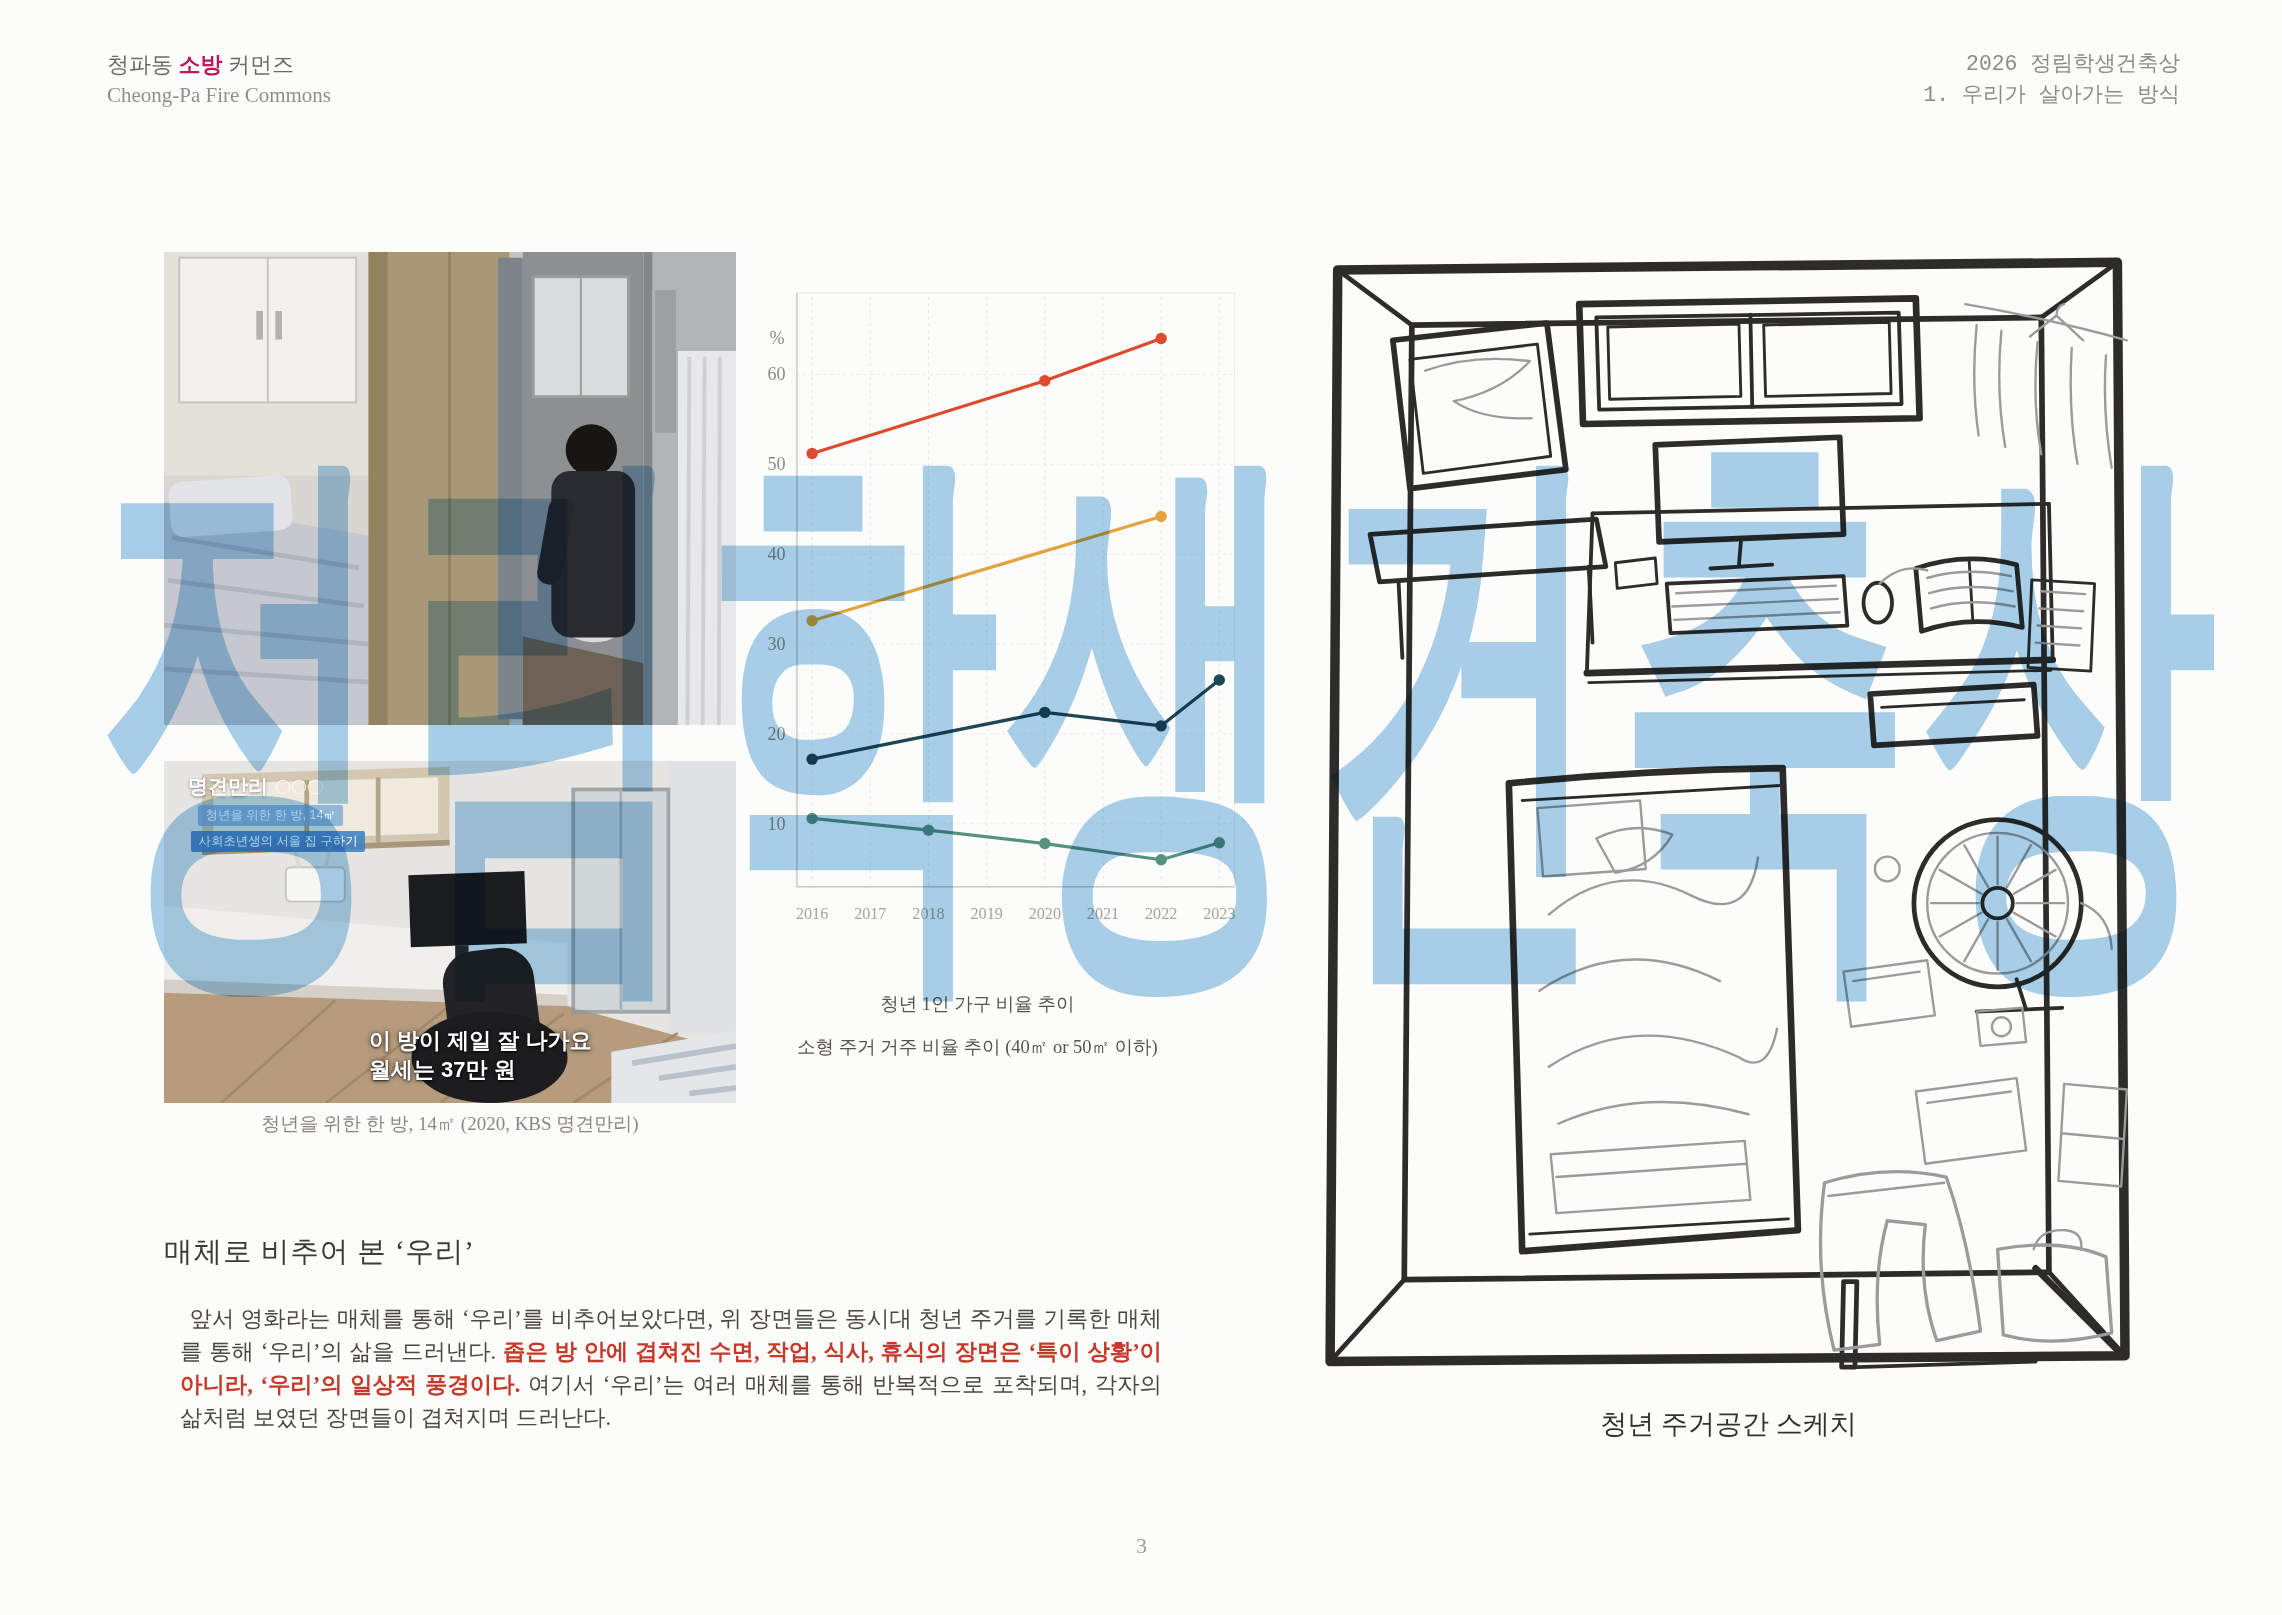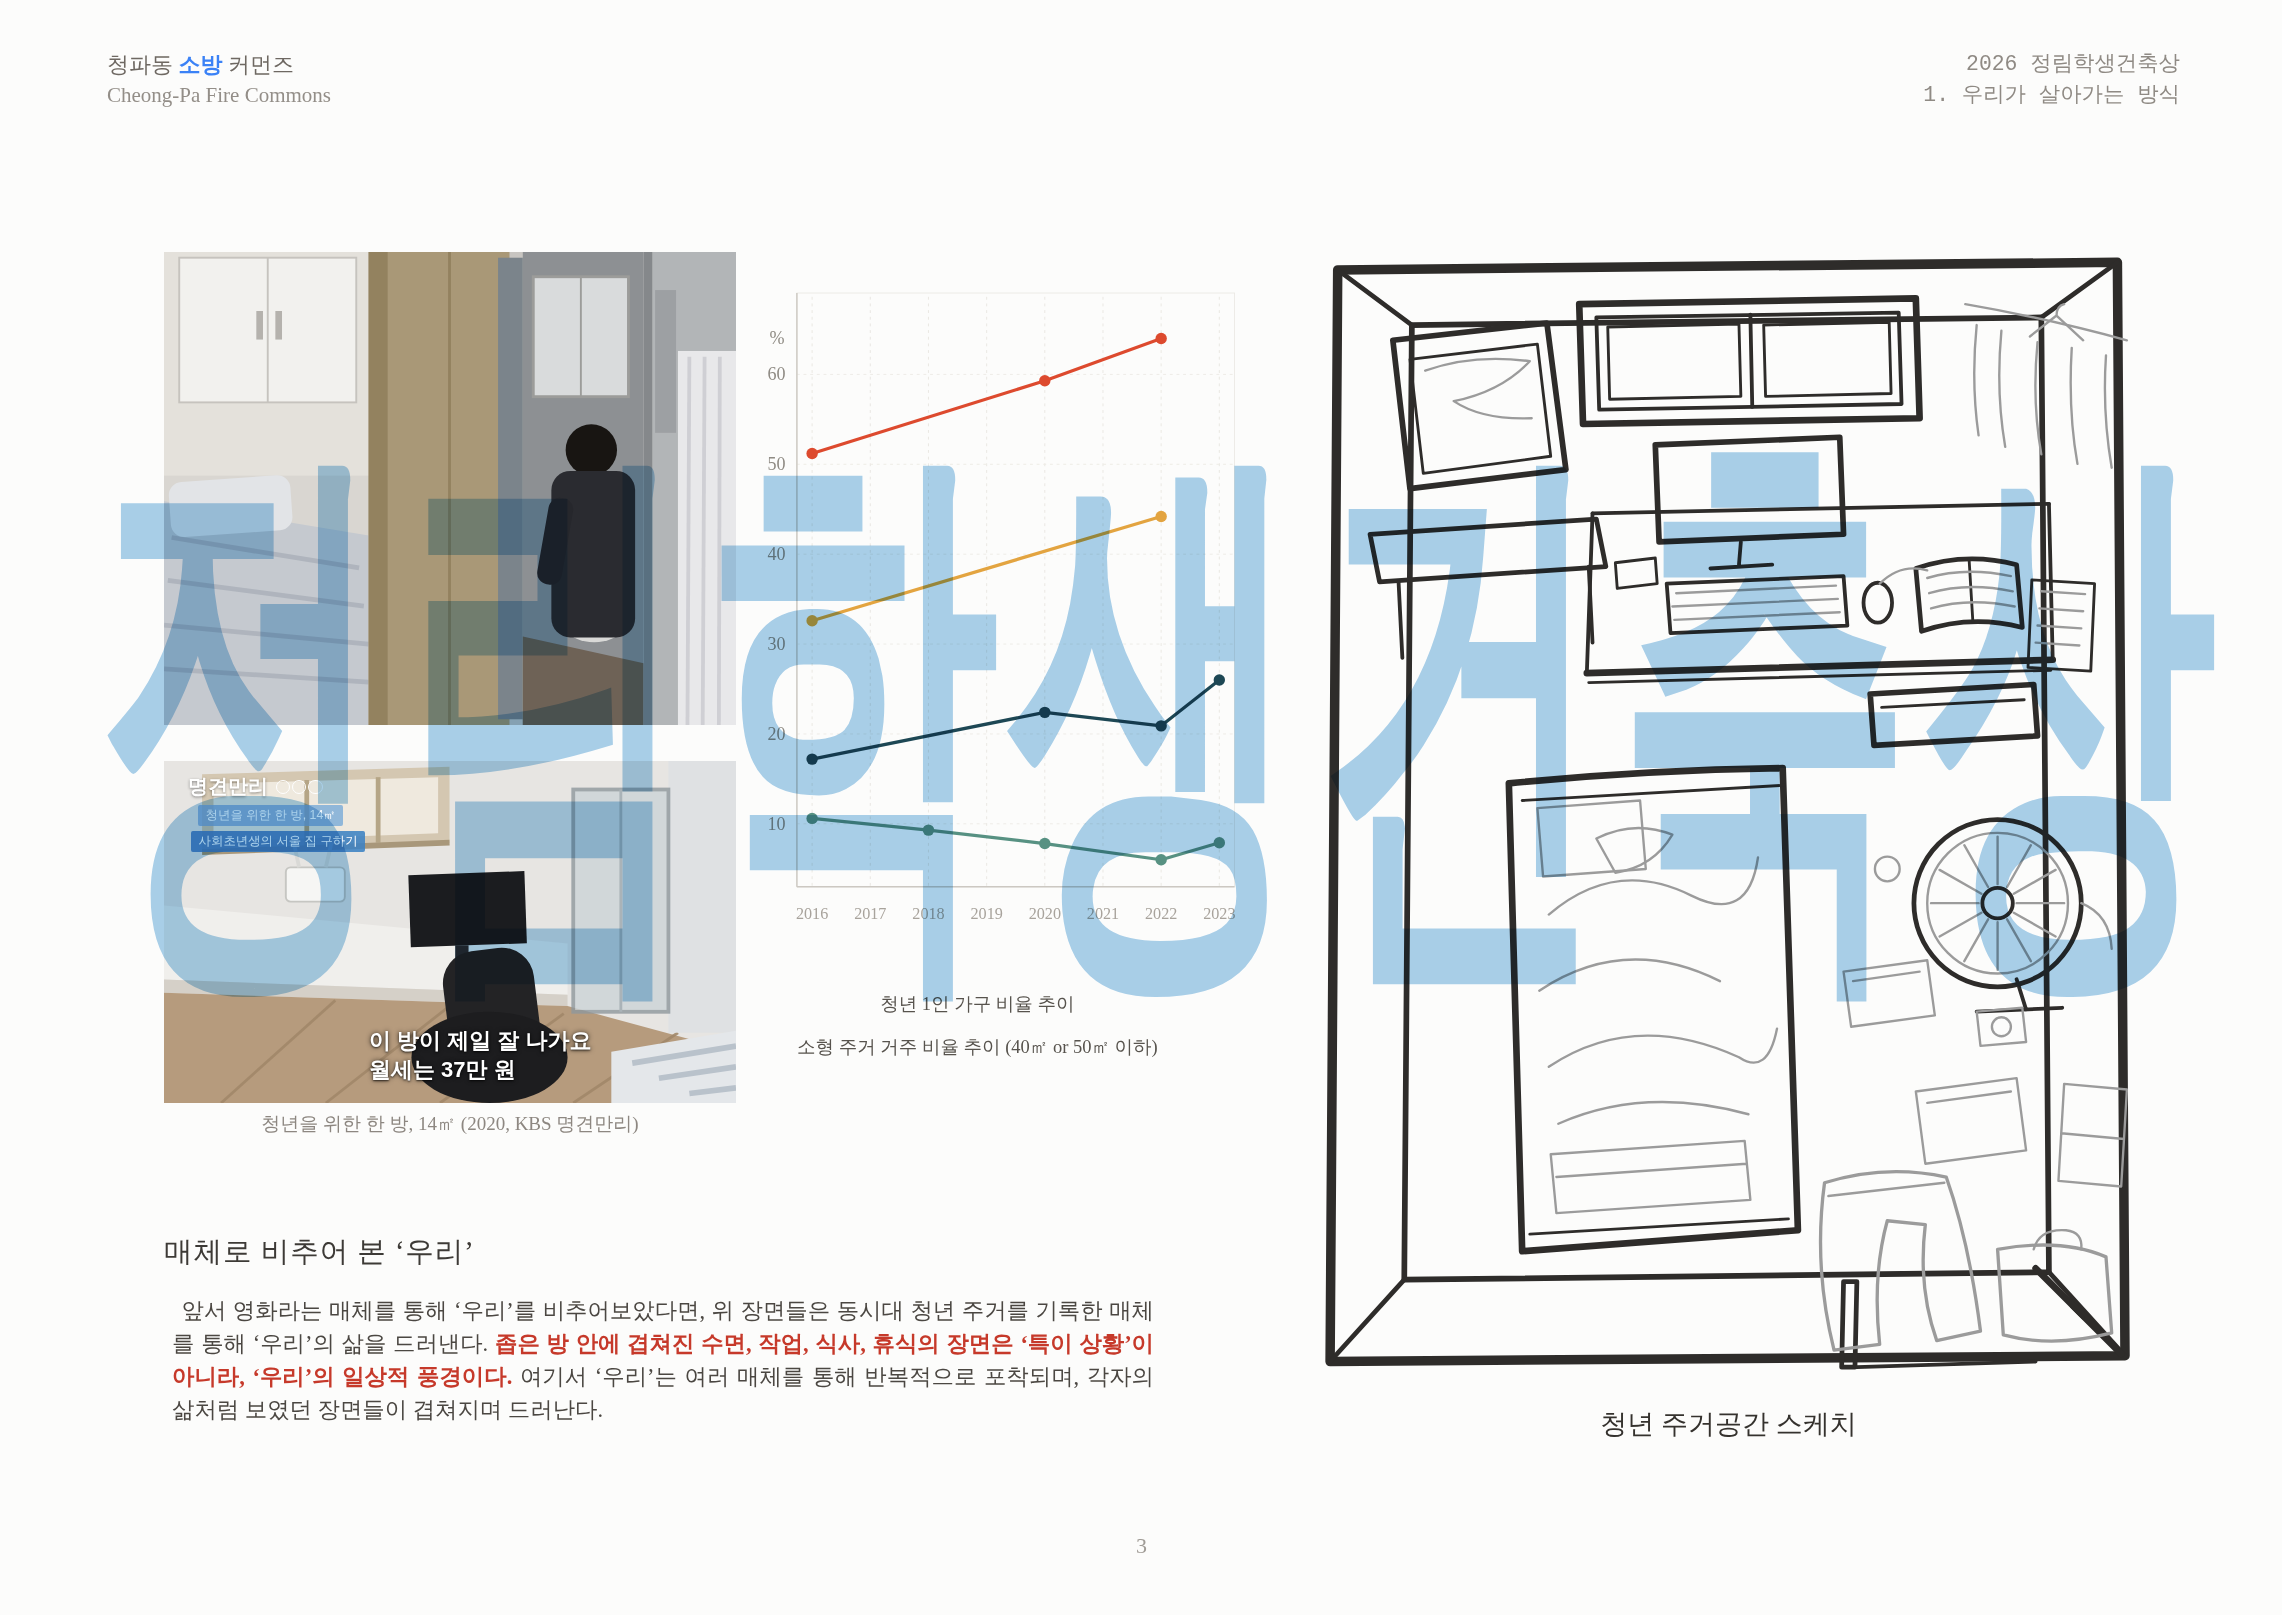--- a/index.html
+++ b/index.html
@@ -50,21 +50,21 @@
              font-family:"DejaVu Sans","Liberation Sans",sans-serif;letter-spacing:9.5px;white-space:nowrap;
              transform:scaleY(1.95);transform-origin:top left;mix-blend-mode:multiply;opacity:.92;
              pointer-events:none;z-index:50;}
 </style>
 </head>
 <body>
 
 <div class="page">
 
   <div class="hdr-left">
-    <div><span>청파동 </span><span class="accent" style="color:#3b82f6">소방</span><span> 커먼즈</span></div>
+    <div><span>청파동 </span><span class="accent" style="color:#be185d">소방</span><span> 커먼즈</span></div>
     <div class="en">Cheong-Pa Fire Commons</div>
   </div>
   <div class="hdr-right">
     <div>2026 정림학생건축상</div>
     <div>1. 우리가 살아가는 방식</div>
   </div>
 
   <figure class="photo photo1" style="margin:0">
     <svg viewBox="0 0 601 497" preserveAspectRatio="none">
       <rect width="601" height="497" fill="#c8c5c1"></rect>
@@ -291,19 +291,19 @@
         <path d="M544,996 L666,982"></path>
         <path d="M722,1052 Q790,1040 836,1060 L842,1140 Q780,1156 728,1142 Z" stroke-width="3.5"></path>
         <path d="M760,1052 Q766,1030 794,1032 Q812,1034 810,1052"></path>
         <path d="M792,878 L858,884 L852,986 L786,980 Z M789,930 L855,936"></path>
       </g>
     </svg>
   </div>
   <div class="sketch-caption">청년 주거공간 스케치</div>
 
   <h2 class="sec-heading" style="margin:0;font-weight:400">매체로 비추어 본 ‘우리’</h2>
-  <p class="para" style="margin:8px"><span> 앞서 영화라는 매체를 통해 ‘우리’를 비추어보았다면,  위 장면들은 동시대 청년 주거를 기록한 매체를 통해 ‘우리’의 삶을 드러낸다. </span><span class="red">좁은 방 안에 겹쳐진 수면, 작업, 식사, 휴식의 장면은 ‘특이 상황’이 아니라, ‘우리’의 일상적 풍경이다.</span><span> 여기서 ‘우리’는 여러 매체를 통해 반복적으로 포착되며, 각자의 삶처럼 보였던 장면들이 겹쳐지며 드러난다.</span></p>
+  <p class="para" style="margin:16px"><span> 앞서 영화라는 매체를 통해 ‘우리’를 비추어보았다면,  위 장면들은 동시대 청년 주거를 기록한 매체를 통해 ‘우리’의 삶을 드러낸다. </span><span class="red">좁은 방 안에 겹쳐진 수면, 작업, 식사, 휴식의 장면은 ‘특이 상황’이 아니라, ‘우리’의 일상적 풍경이다.</span><span> 여기서 ‘우리’는 여러 매체를 통해 반복적으로 포착되며, 각자의 삶처럼 보였던 장면들이 겹쳐지며 드러난다.</span></p>
 
   <div class="page-num">3</div>
 
   <div class="watermark" style="color: rgb(163, 205, 234);">정림학생건축상</div>
 </div>
 
 
 </body></html>

